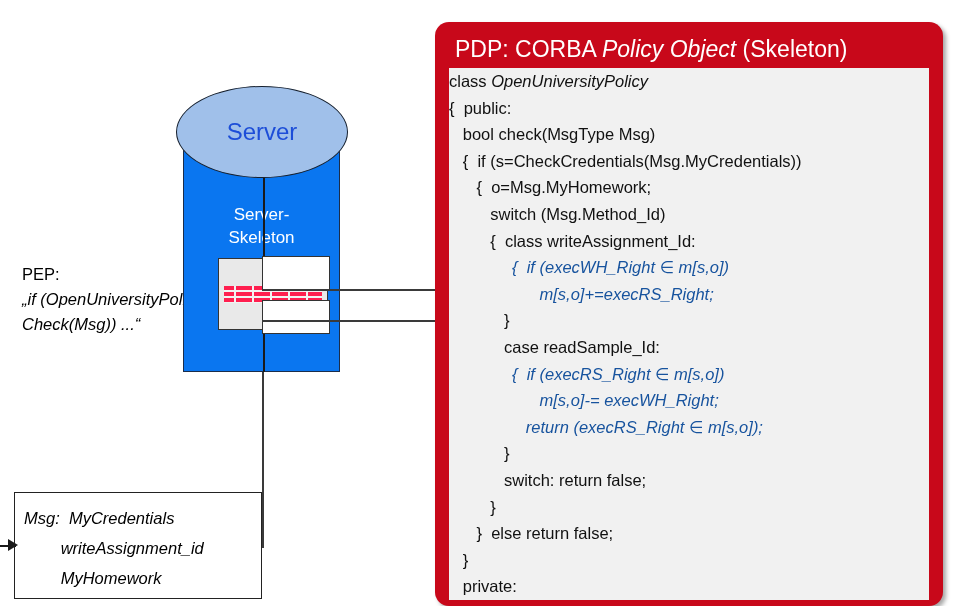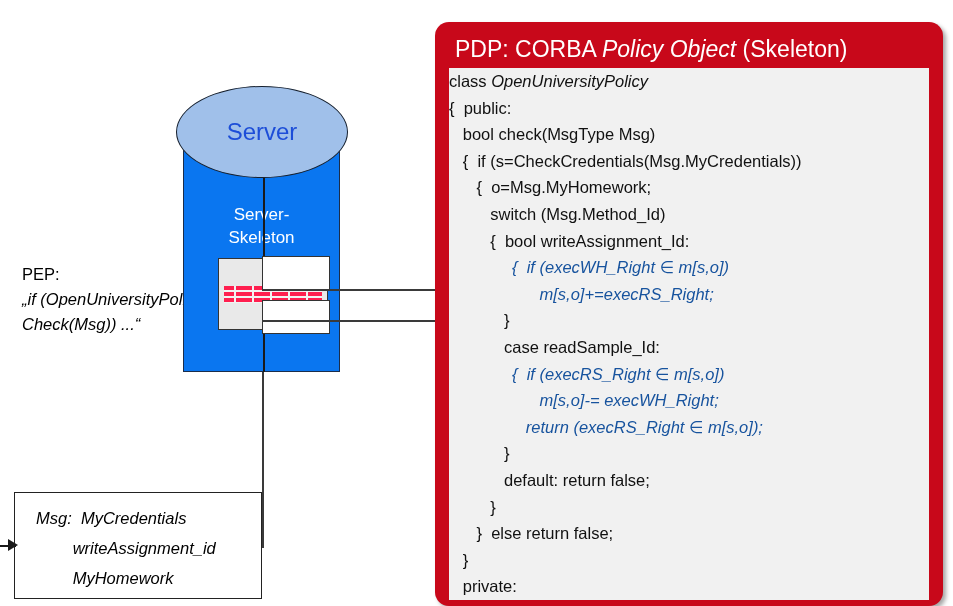--- a/index.html
+++ b/index.html
@@ -73,21 +73,21 @@
   #conn-bot{left:262px;top:320px;width:208px;height:2px;background:#3a3a3a;}
   #conn-right{left:468px;top:289px;width:2px;height:33px;background:#3a3a3a;}
 
   
   #msg-box{
     left:14px;top:492px;width:248px;height:107px;
     background:#ffffff;border:1.5px solid #222;box-sizing:border-box;
   }
   #msg-text{
     left:24px;top:503px;width:240px;
-    font-size:16.5px;font-style:italic;line-height:30px;white-space:pre;margin-left:12px;
+    font-size:16.5px;font-style:italic;line-height:30px;white-space:pre;
   }
   #msg-riser{left:262px;top:372px;width:2px;height:175px;background:#3a3a3a;}
   #msg-stub{left:246px;top:546px;width:18px;height:2px;background:#3a3a3a;}
   #msg-in-line{left:0px;top:545px;width:16px;height:2px;background:#1a1a1a;}
   #msg-in-head{
     left:8px;top:539px;width:0;height:0;
     border-top:6px solid transparent;border-bottom:6px solid transparent;
     border-left:10px solid #1a1a1a;
   }
 
@@ -153,27 +153,27 @@
 
 <div class="abs" id="pdp-panel"></div>
 <div class="abs" id="pdp-title"><span>PDP: CORBA </span><span class="it">Policy Object</span><span> (Skeleton)</span></div>
 <div class="abs" id="pdp-code">
     <div class="code-line"><span>class </span><span class="it">OpenUniversityPolicy</span></div>
     <div class="code-line">{  public:</div>
     <div class="code-line">   bool check(MsgType Msg)</div>
     <div class="code-line">   {  if (s=CheckCredentials(Msg.MyCredentials))</div>
     <div class="code-line">      {  o=Msg.MyHomework;</div>
     <div class="code-line">         switch (Msg.Method_Id)</div>
-    <div class="code-line">         {  bool writeAssignment_Id:</div>
+    <div class="code-line">         {  class writeAssignment_Id:</div>
     <div class="code-line blue">            {  if (execWH_Right ∈ m[s,o])</div>
     <div class="code-line blue">                  m[s,o]+=execRS_Right;</div>
     <div class="code-line">            }</div>
     <div class="code-line">            case readSample_Id:</div>
     <div class="code-line blue">            {  if (execRS_Right ∈ m[s,o])</div>
     <div class="code-line blue">                  m[s,o]-= execWH_Right;</div>
     <div class="code-line blue">               return (execRS_Right ∈ m[s,o]);</div>
     <div class="code-line">            }</div>
-    <div class="code-line">            default: return false;</div>
+    <div class="code-line">            switch: return false;</div>
     <div class="code-line">         }</div>
     <div class="code-line">      }  else return false;</div>
     <div class="code-line">   }</div>
     <div class="code-line">   private:</div>
   </div>
 
 </body></html>

